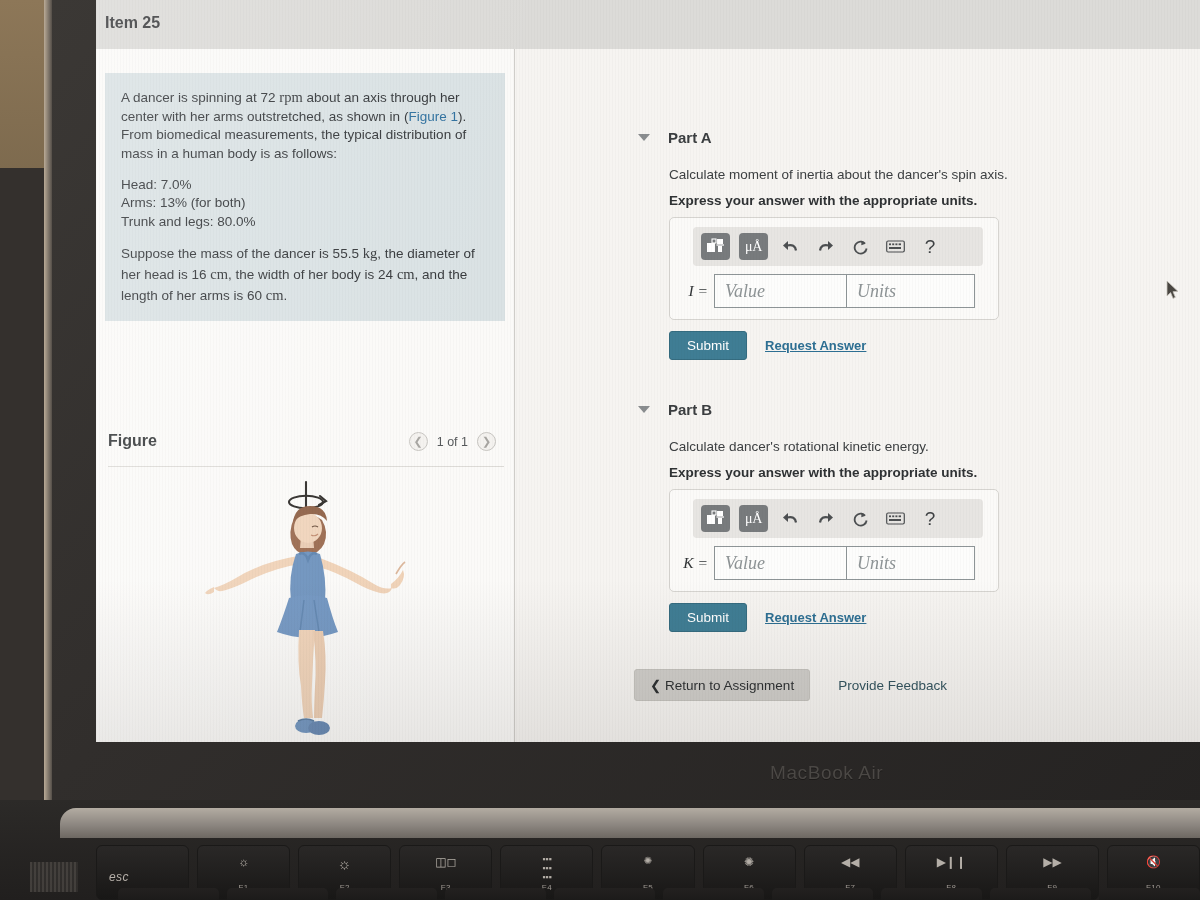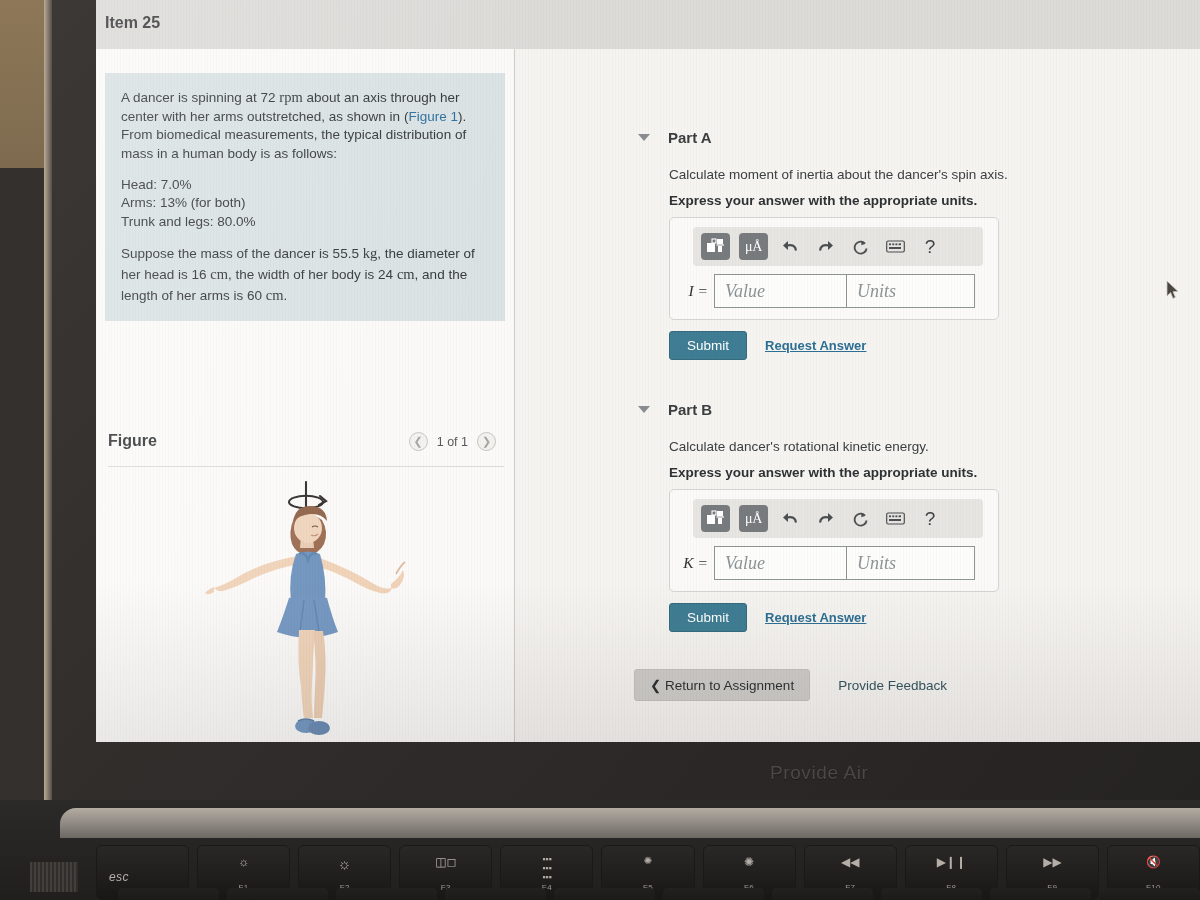--- a/index.html
+++ b/index.html
@@ -265,21 +265,21 @@
 </head>
 <body>
 
 <div id="photo-scene">
   <div class="wall-warm"></div>
   <div class="wall-dark"></div>
   <div class="bezel-edge-left"></div>
 </div>
 
 <div id="laptop-bezel">
-  <div id="bezel-label">Provide Air</div>
+  <div id="bezel-label">MacBook Air</div>
 </div>
 
 <div id="screen">
 
   <div id="item-header">
     <div id="item-title">Item 25</div>
   </div>
 
   <div id="pane-left">
 

